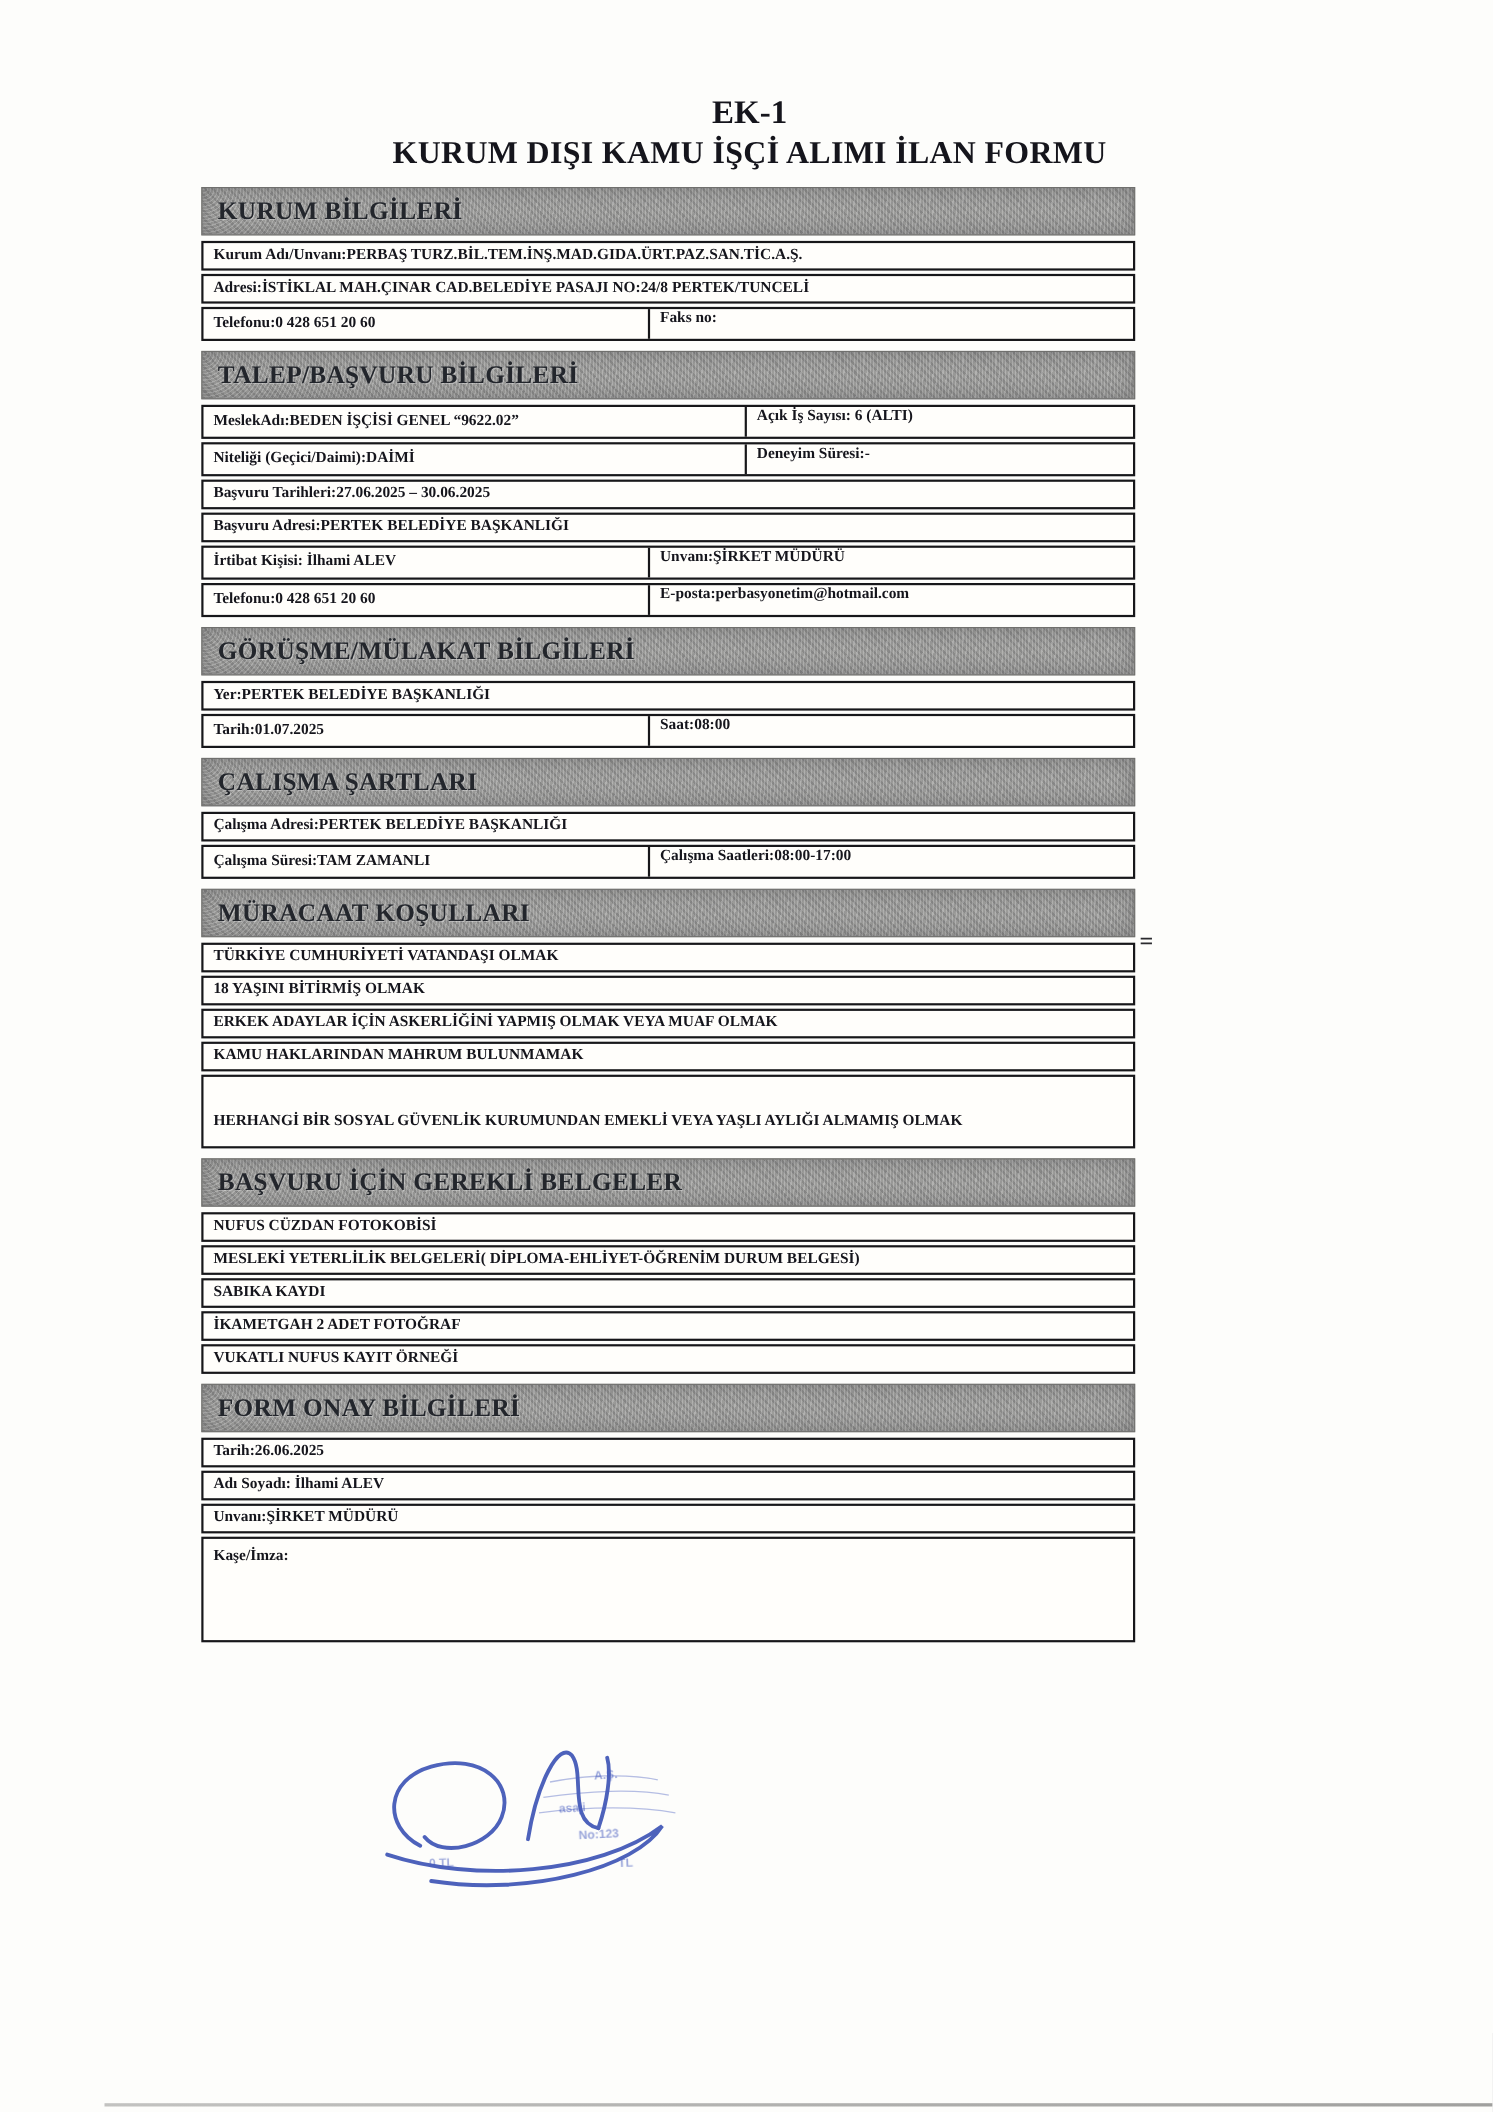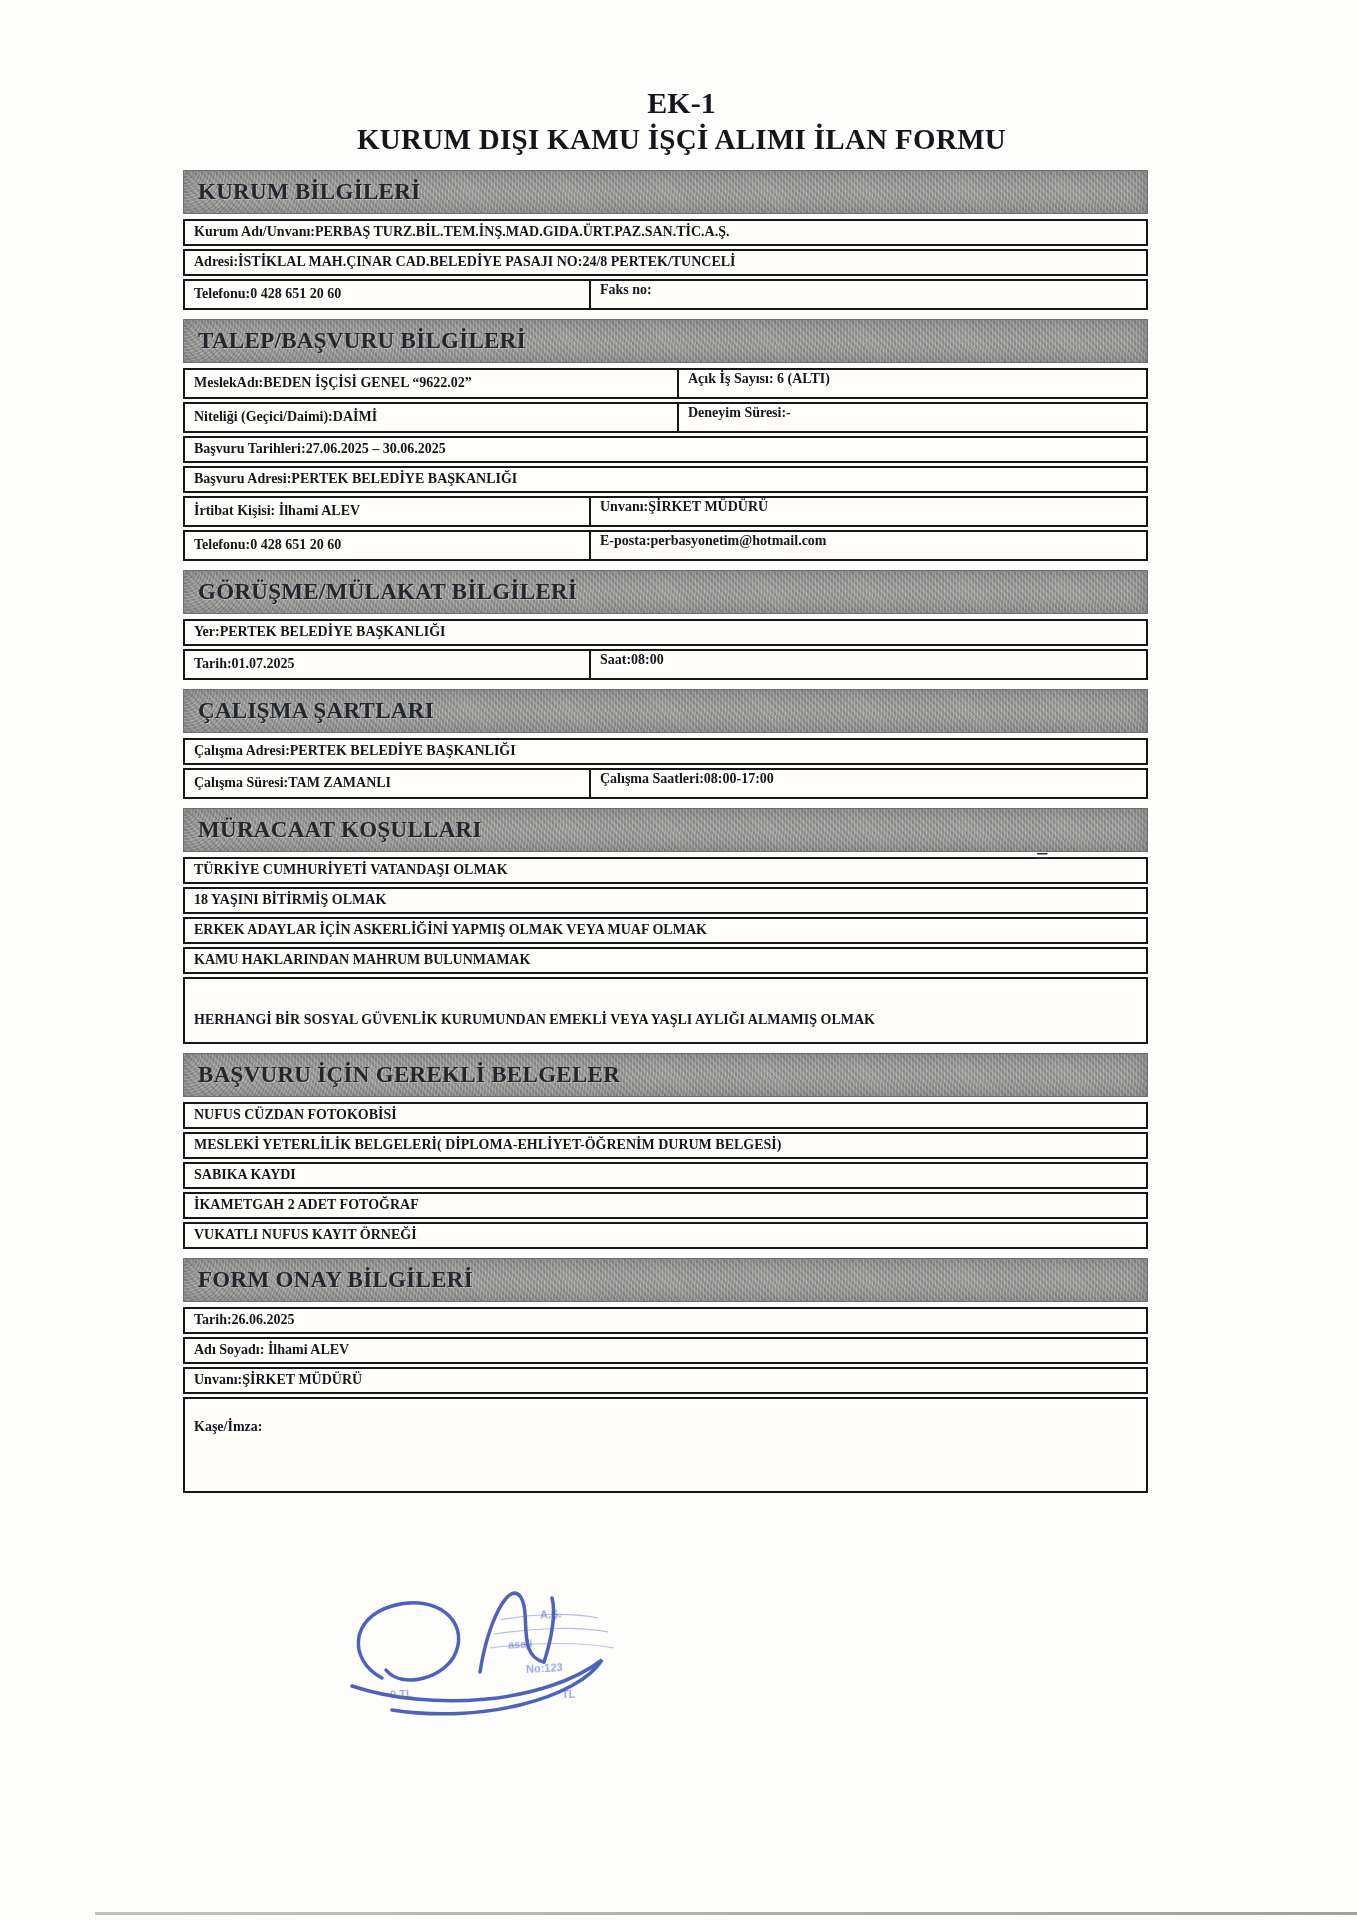--- a/index.html
+++ b/index.html
@@ -14,21 +14,21 @@
   }
   
   .doc-header {
     position:absolute; top:86px; left:3px; width:100%;
     text-align:center; font-weight:bold;
   }
   .doc-code  { font-size:30px; line-height:34px; }
   .doc-title { font-size:29px; line-height:38px; letter-spacing:0.3px; }
 
   
-  .form { position:absolute; left:183px; top:170px; width:965px; }
+  .form { position:absolute; left:183px; top:170px; width:849px; }
   .form-section { margin-bottom:9px; }
 
   .section-header {
     height:44px;
     display:flex; align-items:center;
     padding-left:14px;
     box-sizing:border-box;
     font-size:23px; font-weight:bold; color:#23262c;
     letter-spacing:0.3px;
     background-color:#9d9d9b;
@@ -58,21 +58,21 @@
   }
   .cell.left  { flex:0 0 auto; }
   .cell.right { flex:1 1 auto; border-left:2px solid #17171a; min-height:27px; }
   .w415 { width:404px; }
   .w500 { width:492px; }
 
   .row.tall { min-height:58px; align-items:flex-start; }
   .row.tall .cell { white-space:normal; line-height:41px; padding-top:20px; }
 
   .row.kase { min-height:96px; align-items:flex-start; }
-  .row.kase .cell { padding-top:20px; }
+  .row.kase .cell { padding-top:8px; }
 
   
   .signature-block {
     position:absolute; left:330px; top:1560px;
     width:330px; height:230px;
     pointer-events:none;
   }
   .signature-block svg { position:absolute; left:0; top:0; }
   .stamp-frag {
     position:absolute;

